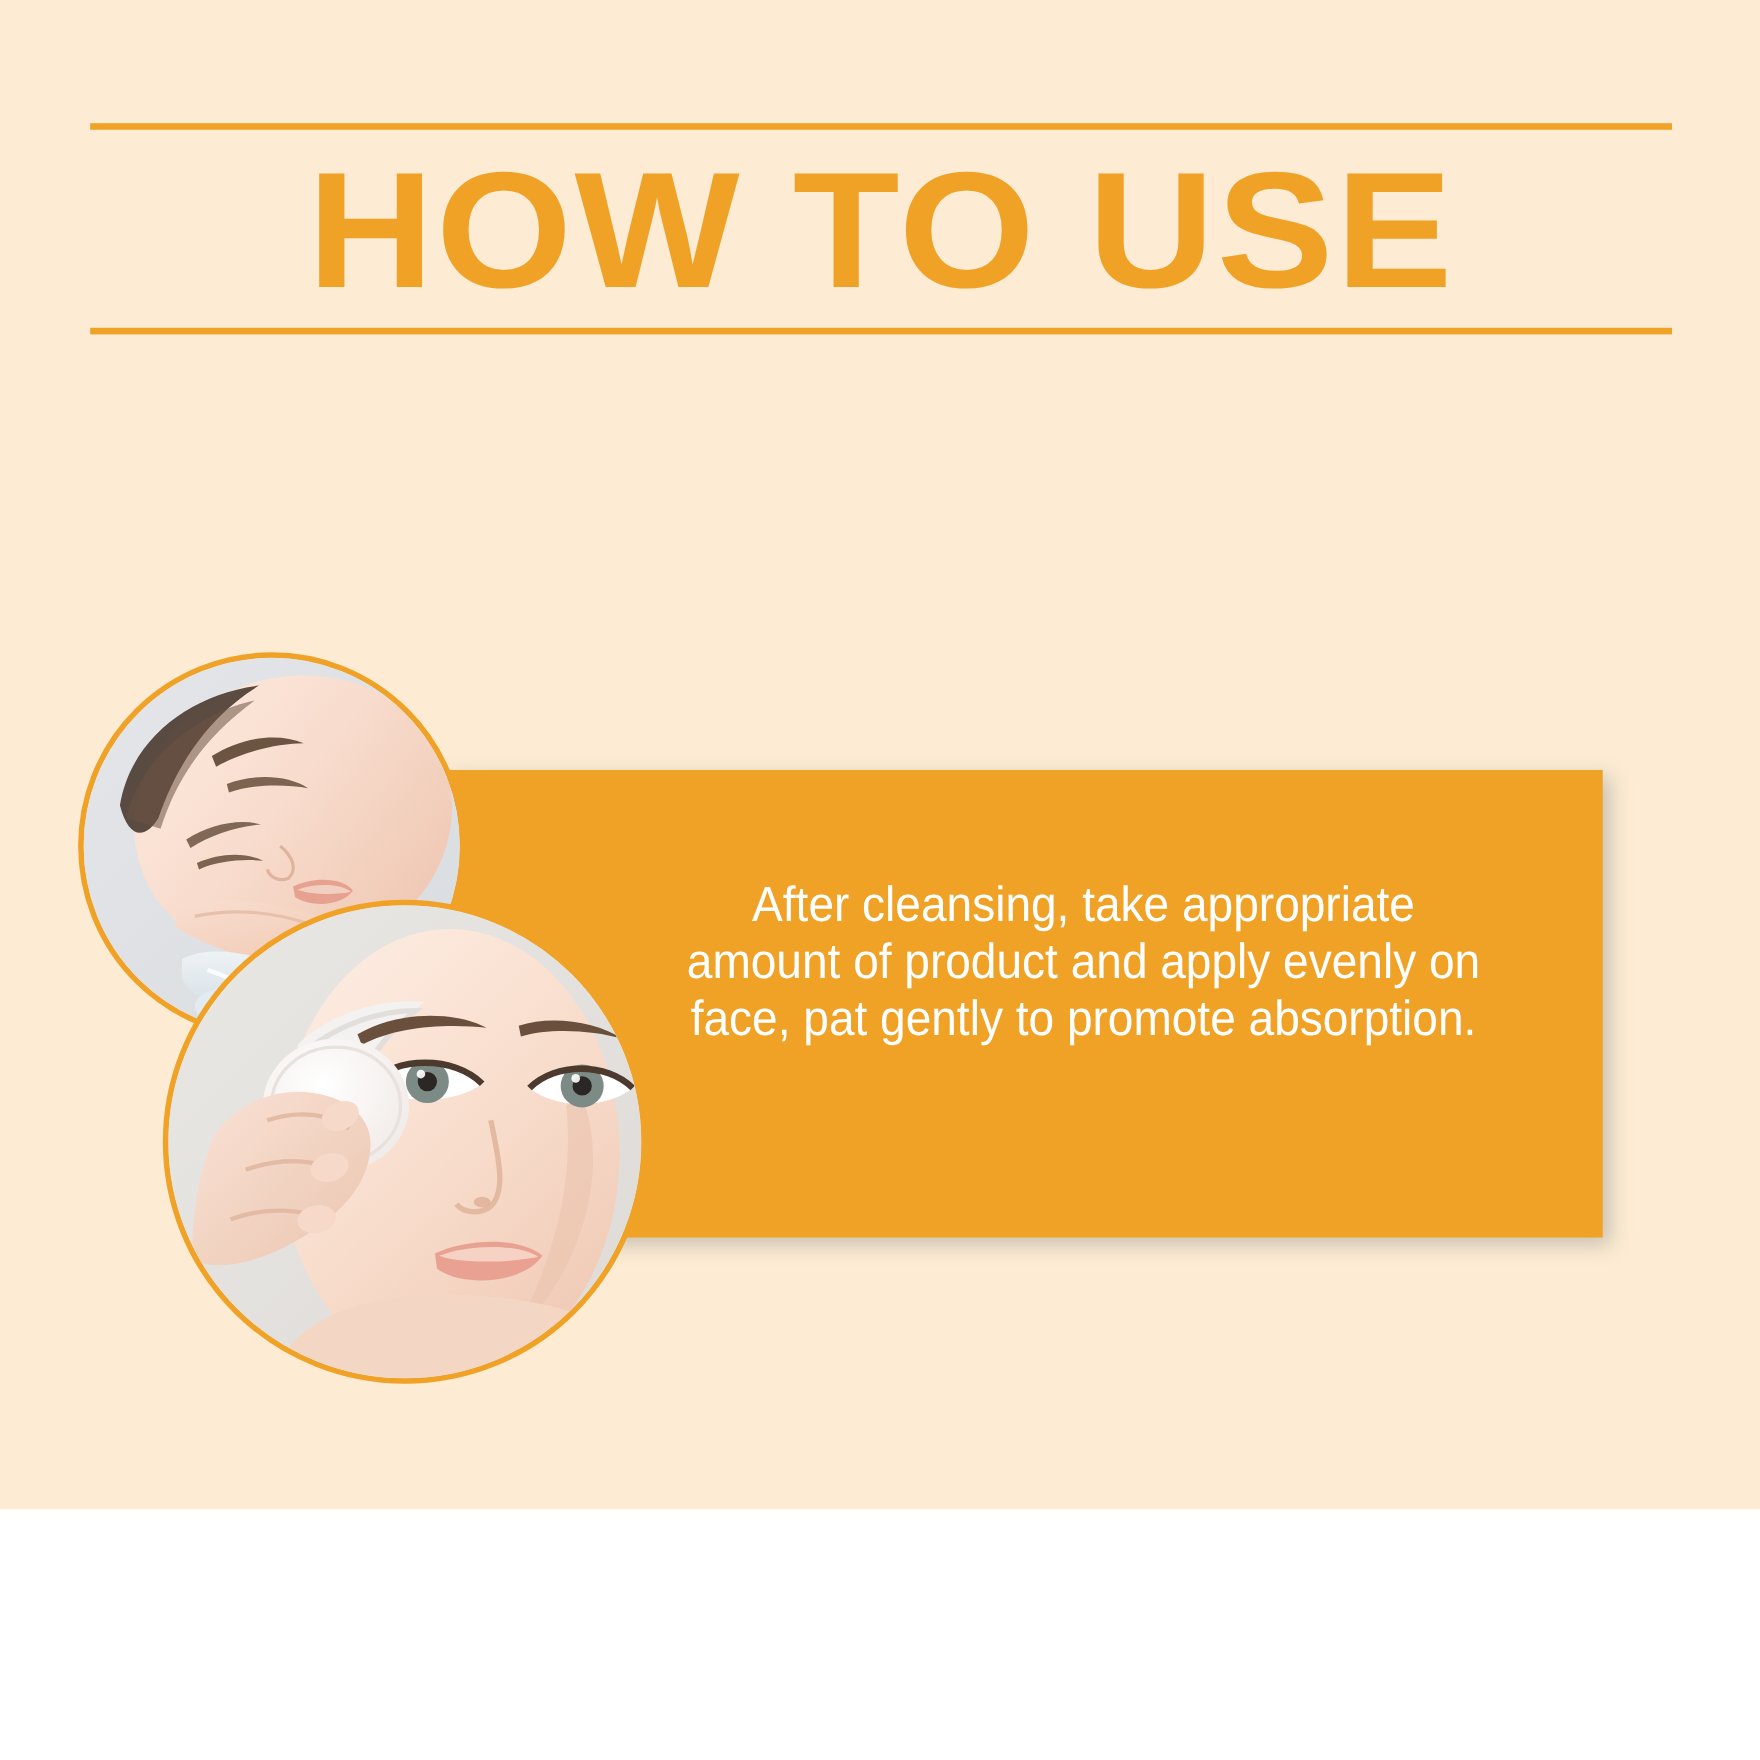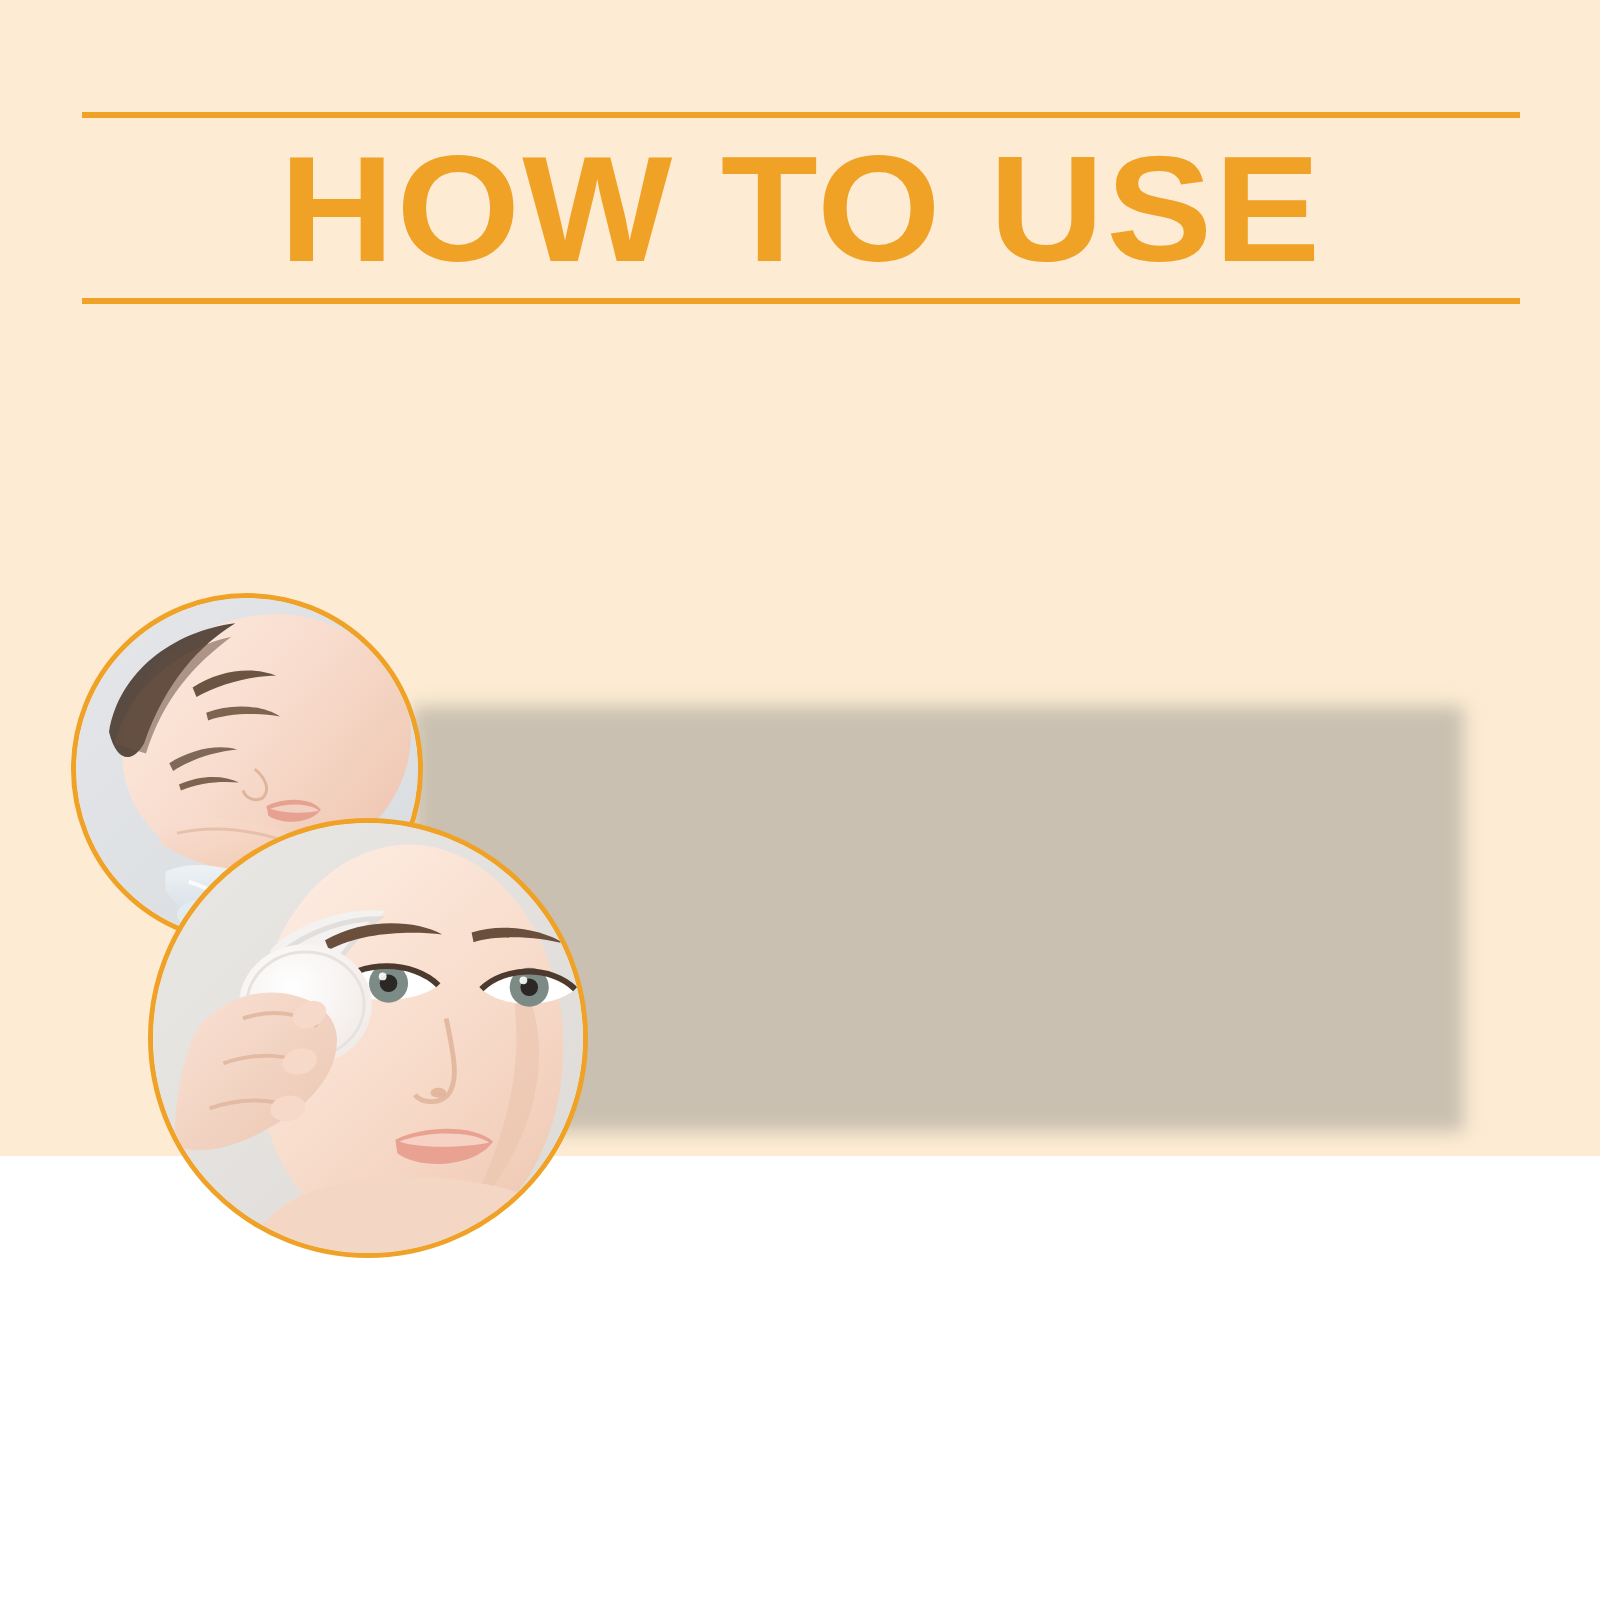--- a/index.html
+++ b/index.html
@@ -9,21 +9,21 @@
   body {
     width: 1600px;
     height: 1600px;
     overflow: hidden;
     font-family: "Liberation Sans", sans-serif;
   }
 
   #page {
     position: relative;
     width: 1600px;
-    height: 1156px;
+    height: 1372px;
     background: #fdecd3;
   }
 
   
   .header {
     position: absolute;
     left: 82px;
     top: 112px;
     width: 1438px;
     height: 192px;
@@ -130,20 +130,23 @@
 
 <div id="page">
 
   <div class="header">
     <div class="rule rule-top"></div>
     <div class="title">HOW TO USE</div>
     <div class="rule rule-bottom"></div>
   </div>
 
   <div class="panel-shadow"></div>
+  <div class="panel">
+    <div class="panel-text">After cleansing, take appropriate amount of product and apply evenly on face, pat gently to promote absorption.</div>
+  </div>
 
   <div class="photo photo-top">
     <div class="photo-inner">
       <svg class="art" viewBox="0 0 352 352" preserveAspectRatio="xMidYMid slice">
         <defs>
           <linearGradient id="bgTop" x1="0" y1="0" x2="1" y2="1">
             <stop offset="0%" stop-color="#e4e6e9"></stop>
             <stop offset="100%" stop-color="#d9dce0"></stop>
           </linearGradient>
           <linearGradient id="skinTop" x1="0.1" y1="0" x2="0.9" y2="1">

